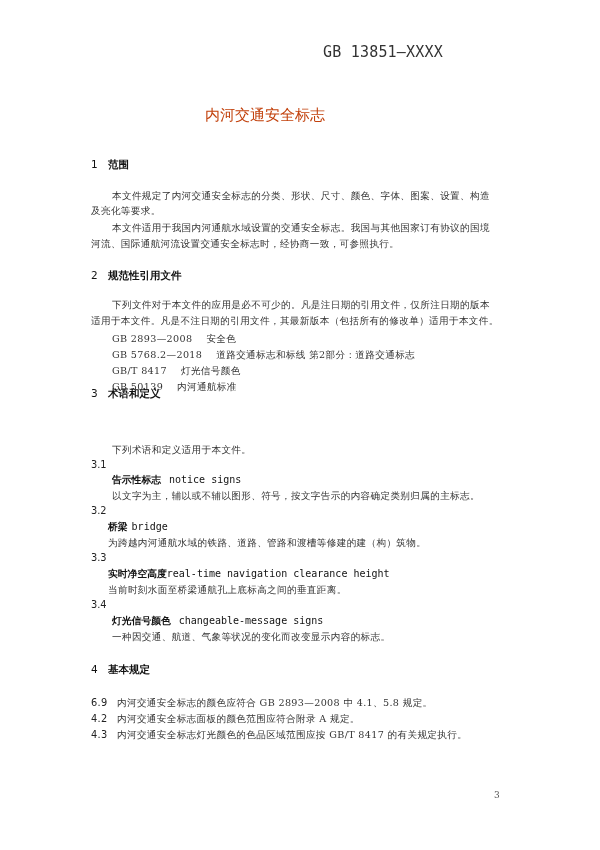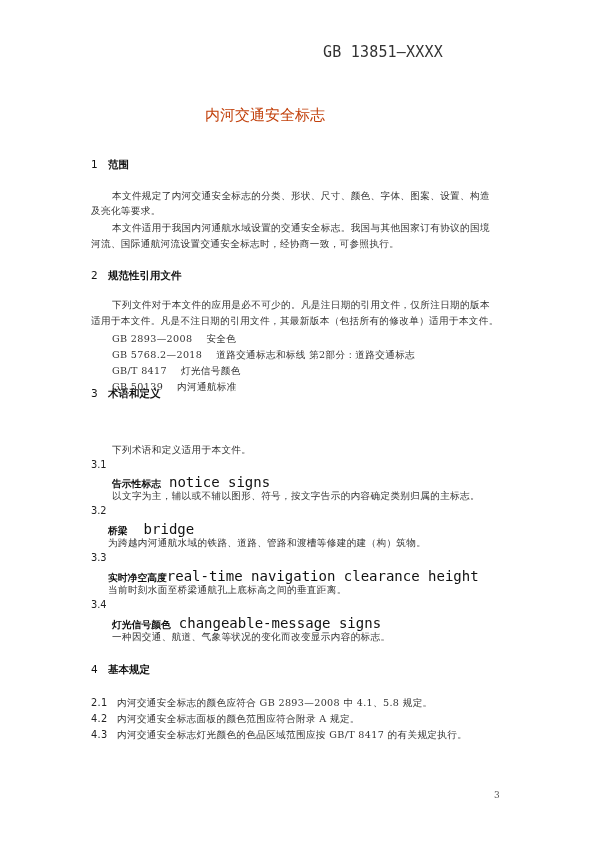--- a/index.html
+++ b/index.html
@@ -27,21 +27,21 @@
   .sec .num { display: inline-block; width: 17px; font-weight: normal; }
   .p {
     font-size: 9.6px; color: #333; letter-spacing: 0.35px;
   }
   .term {
     font-family: "DejaVu Sans", "Liberation Sans", sans-serif;
     font-size: 9.8px; font-weight: bold; color: #111;
   }
   .term .en {
     font-family: "DejaVu Sans Mono", "Liberation Mono", monospace;
-    font-weight: normal; font-size: 14px; margin-left: 8px;
+    font-weight: normal; font-size: 10px; margin-left: 8px;
   }
   .clause-num {
     font-family: "DejaVu Sans", "Liberation Sans", sans-serif;
     font-size: 9.8px; color: #222;
   }
   .req-num {
     display: inline-block; width: 26px;
     font-family: "DejaVu Sans", "Liberation Sans", sans-serif;
     font-size: 9.8px; color: #222;
   }
@@ -88,41 +88,41 @@
 <div class="abs p" style="top:444px; left:112px;">下列术语和定义适用于本文件。</div>
 
 <div class="abs clause-num" style="top:459px; left:91px;">3.1</div>
 <div class="abs term" style="top:474px; left:112px;">
   <span>告示性标志</span><span class="en">notice signs</span>
 </div>
 <div class="abs p" style="top:490px; left:112px;">以文字为主，辅以或不辅以图形、符号，按文字告示的内容确定类别归属的主标志。</div>
 
 <div class="abs clause-num" style="top:505px; left:91px;">3.2</div>
 <div class="abs term" style="top:521px; left:108px;">
-  <span>桥梁</span><span class="en" style="margin-left:16px;">bridge</span>
+  <span>桥梁</span><span class="en" style="margin-left:4px;">bridge</span>
 </div>
 <div class="abs p" style="top:537px; left:108px;">为跨越内河通航水域的铁路、道路、管路和渡槽等修建的建（构）筑物。</div>
 
 <div class="abs clause-num" style="top:552px; left:91px;">3.3</div>
 <div class="abs term" style="top:568px; left:108px;">
   <span>实时净空高度</span><span class="en" style="margin-left:0;">real-time navigation clearance height</span>
 </div>
 <div class="abs p" style="top:584px; left:108px;">当前时刻水面至桥梁通航孔上底标高之间的垂直距离。</div>
 
 <div class="abs clause-num" style="top:599px; left:91px;">3.4</div>
 <div class="abs term" style="top:615px; left:112px;">
   <span>灯光信号颜色</span><span class="en">changeable-message signs</span>
 </div>
 <div class="abs p" style="top:631px; left:112px;">一种因交通、航道、气象等状况的变化而改变显示内容的标志。</div>
 
 <div class="abs sec" style="top:663px;">
   <span class="num">4</span><span>基本规定</span>
 </div>
 <div class="abs p" style="top:697px; left:91px;">
-  <span class="req-num">2.1</span><span>内河交通安全标志的颜色应符合 GB 2893—2008 中 4.1、5.8 规定。</span>
+  <span class="req-num">6.9</span><span>内河交通安全标志的颜色应符合 GB 2893—2008 中 4.1、5.8 规定。</span>
 </div>
 <div class="abs p" style="top:713px; left:91px;">
   <span class="req-num">4.2</span><span>内河交通安全标志面板的颜色范围应符合附录 A 规定。</span>
 </div>
 <div class="abs p" style="top:729px; left:91px;">
   <span class="req-num">4.3</span><span>内河交通安全标志灯光颜色的色品区域范围应按 GB/T 8417 的有关规定执行。</span>
 </div>
 
 <div class="abs pagenum">3</div>
 

